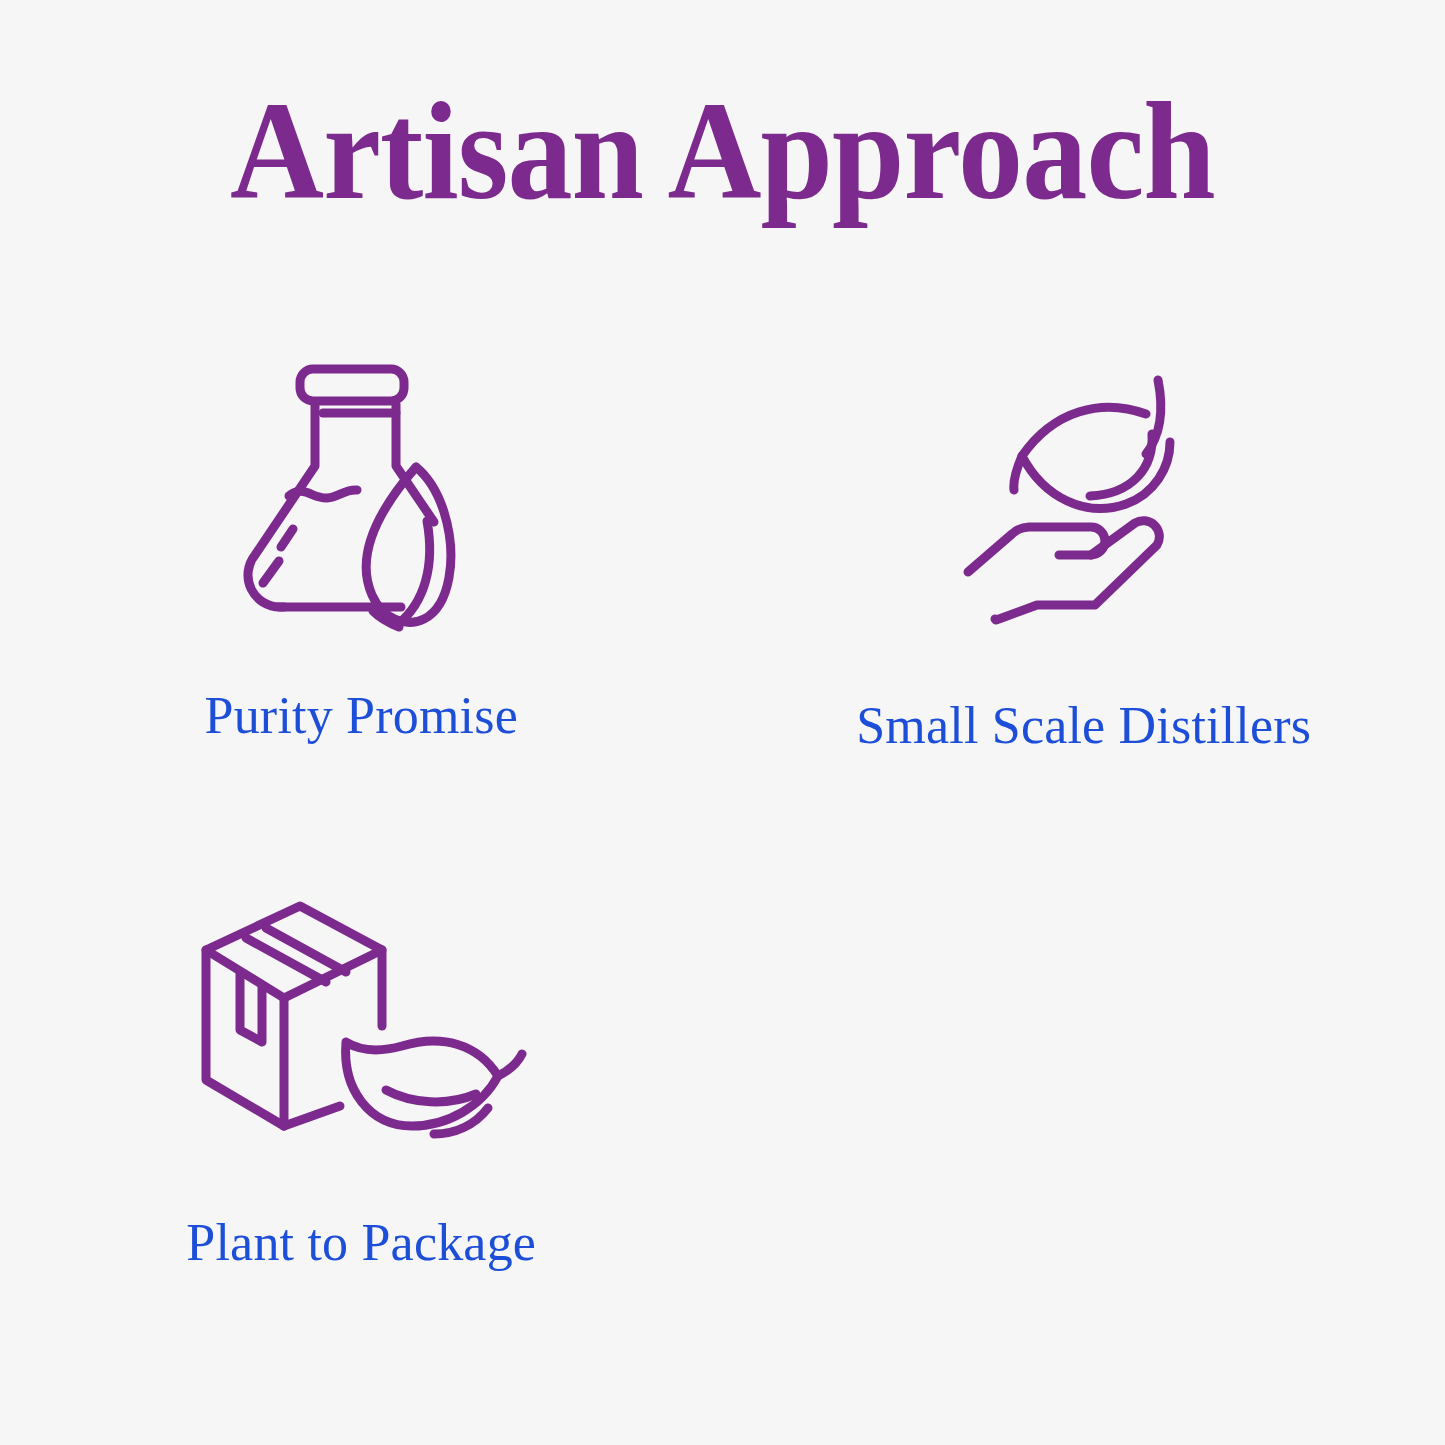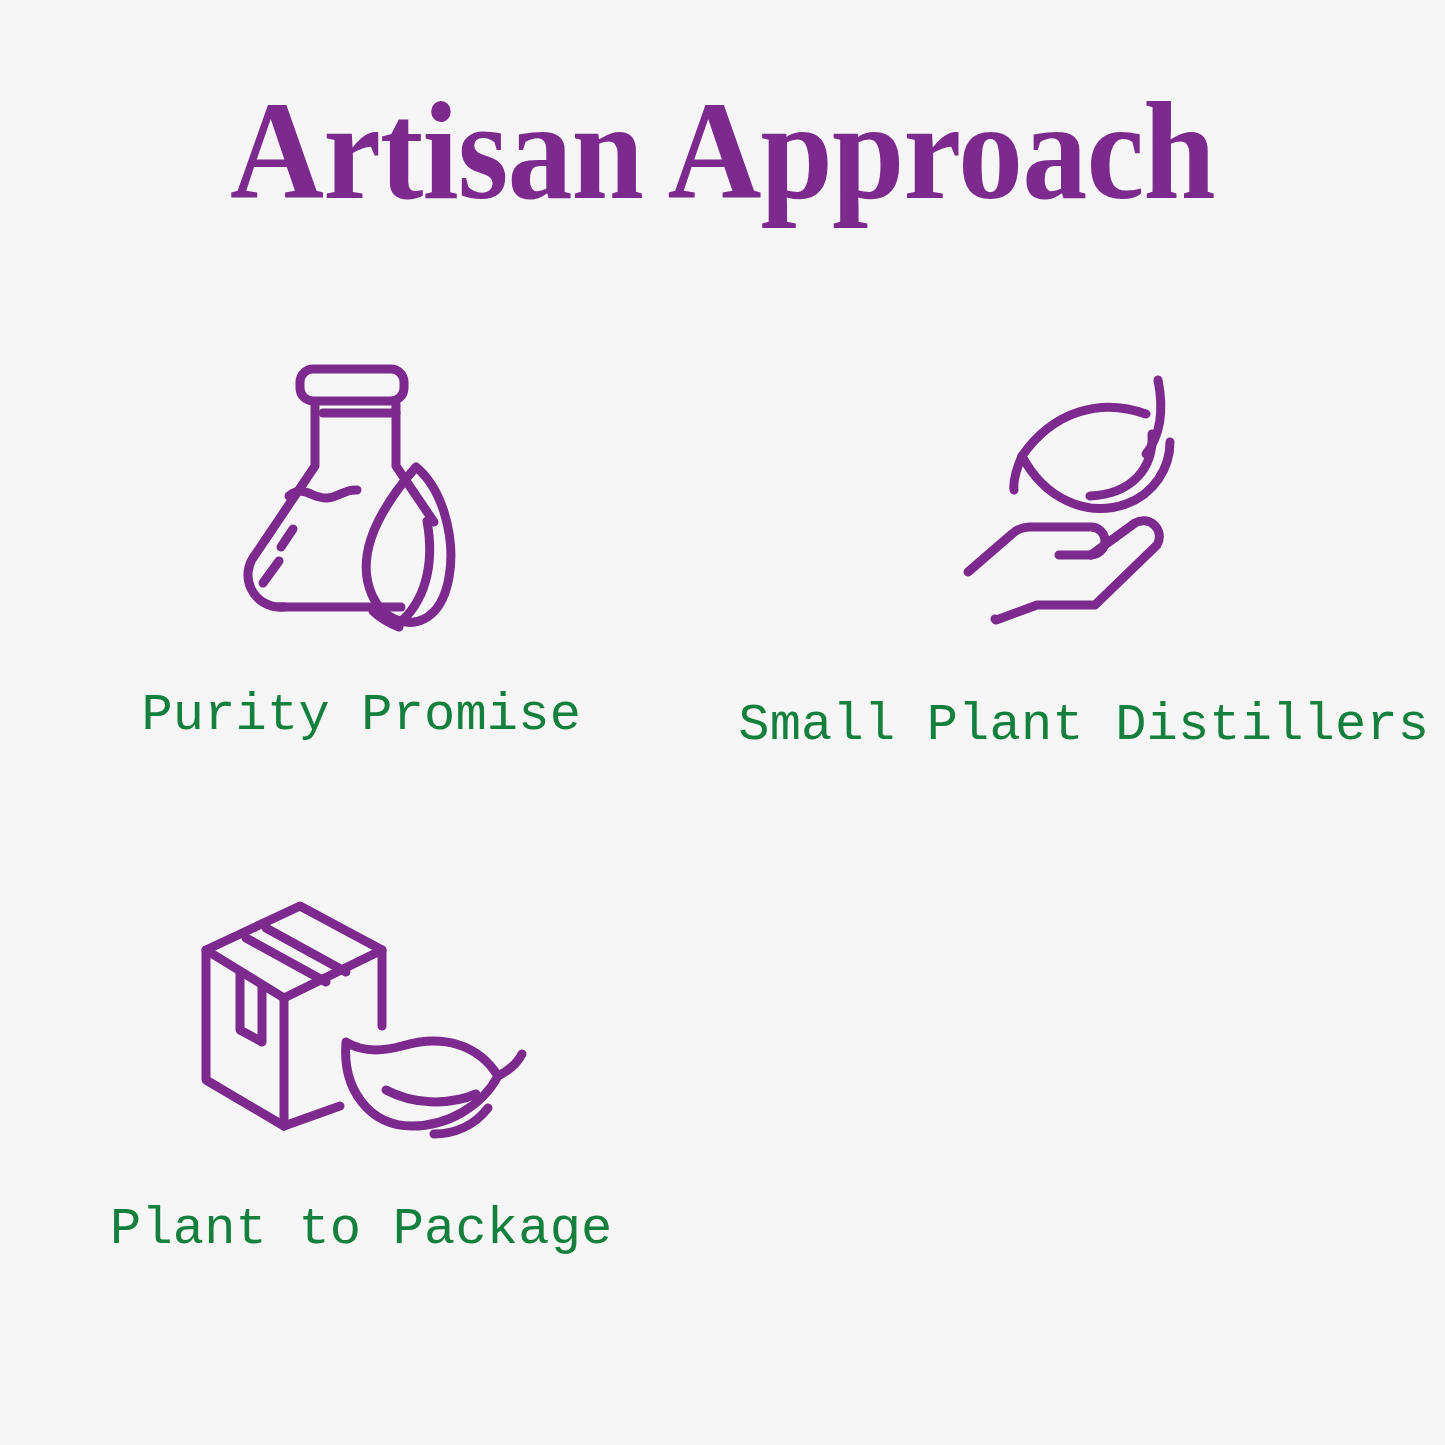--- a/index.html
+++ b/index.html
@@ -69,41 +69,41 @@
     height:300px;
     display:flex;
     align-items:center;
     justify-content:center;
   }
   .icon-box svg { display:block; overflow:visible; }
 
   .feature-label {
     margin-top:20px;
     text-align:center;
-    font-family:Liberation Mono, monospace;
+    font-family:Liberation Serif, serif;
     font-weight:400;
     font-size:52px;
     line-height:1.16;
-    color:#15803d;
+    color:#1d4ed8;
     white-space:pre-line;
     letter-spacing:0.2px;
   }
 
   
   .cell-purity      .icon-box   { margin-top:14px; }
   .cell-purity      .feature-label { margin-top:42px; }
 
   .cell-woman       .icon-box   { margin-top:18px; }
   .cell-woman       .feature-label { margin-top:36px; }
 
   .cell-small       .icon-box   { margin-top:20px; }
   .cell-small       .feature-label { margin-top:46px; }
 
   .cell-plant       .icon-box   { margin-top:22px; }
-  .cell-plant       .feature-label { margin-top:28px; }
+  .cell-plant       .feature-label { margin-top:41px; }
 </style>
 </head>
 <body>
 
 <div class="page">
 
   <div class="title-wrap">
     <h1 class="title">Artisan Approach</h1>
   </div>
 
@@ -150,21 +150,21 @@
 
           <path d="M198 64 c2 34 -20 60 -62 62"></path>
 
           <path d="M14 202 l44 -38 a26 26 0 0 1 17 -7 h62 a14 14 0 0 1 0 28 h-32"></path>
 
           <path d="M137 185 l44 -32 a16 16 0 0 1 22 22 l-62 60 h-58 l-38 14"></path>
 
           <path d="M42 250 l-1 -1"></path>
         </svg>
       </div>
-      <div class="feature-label">Small Plant Distillers</div>
+      <div class="feature-label">Small Scale Distillers</div>
     </div>
 
     <div class="cell cell-plant">
       <div class="icon-box">
         <svg width="330" height="260" viewBox="0 0 330 260" fill="none" stroke="#7d2a8e" stroke-width="9" stroke-linecap="round" stroke-linejoin="round">
 
           <path d="M10 58 v130 l78 46"></path>
 
           <path d="M88 106 v128"></path>
           <path d="M88 234 l56 -20"></path>

